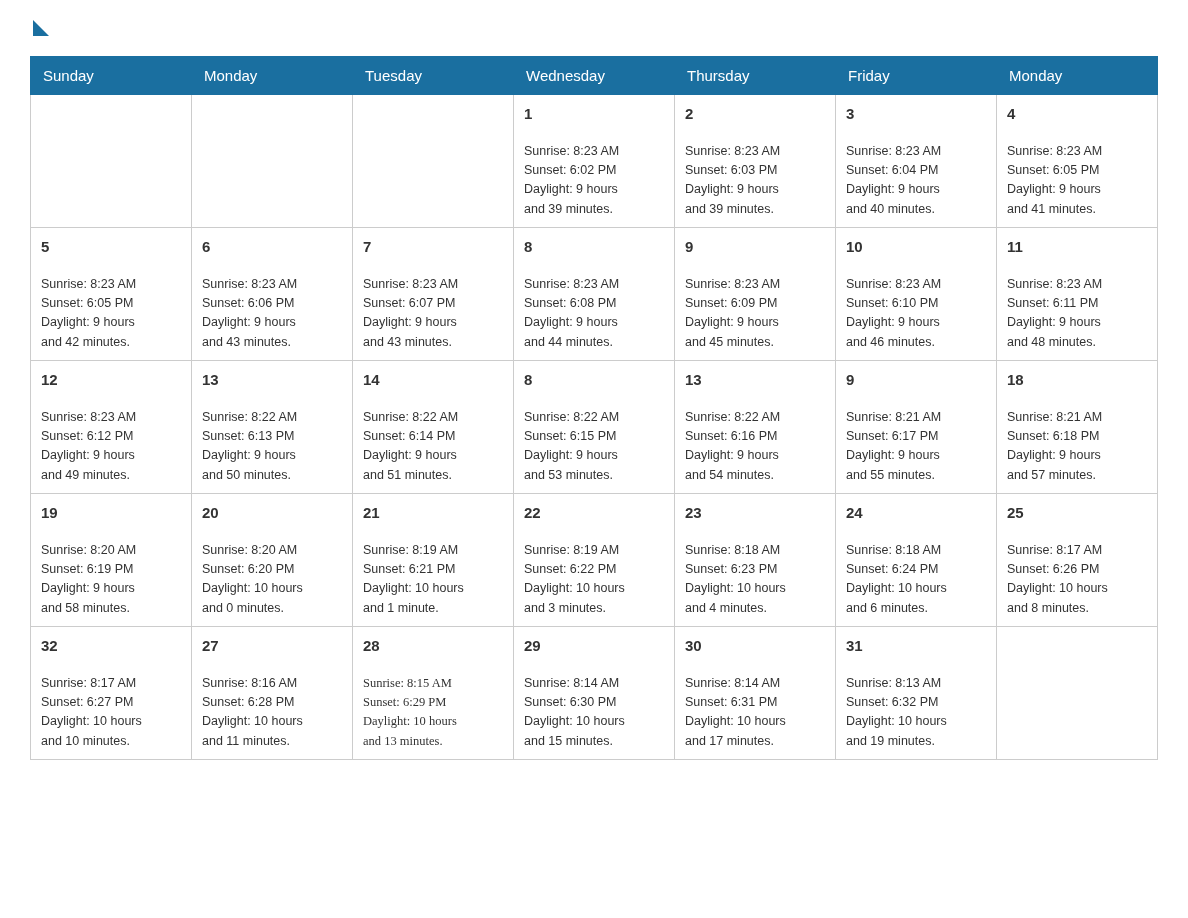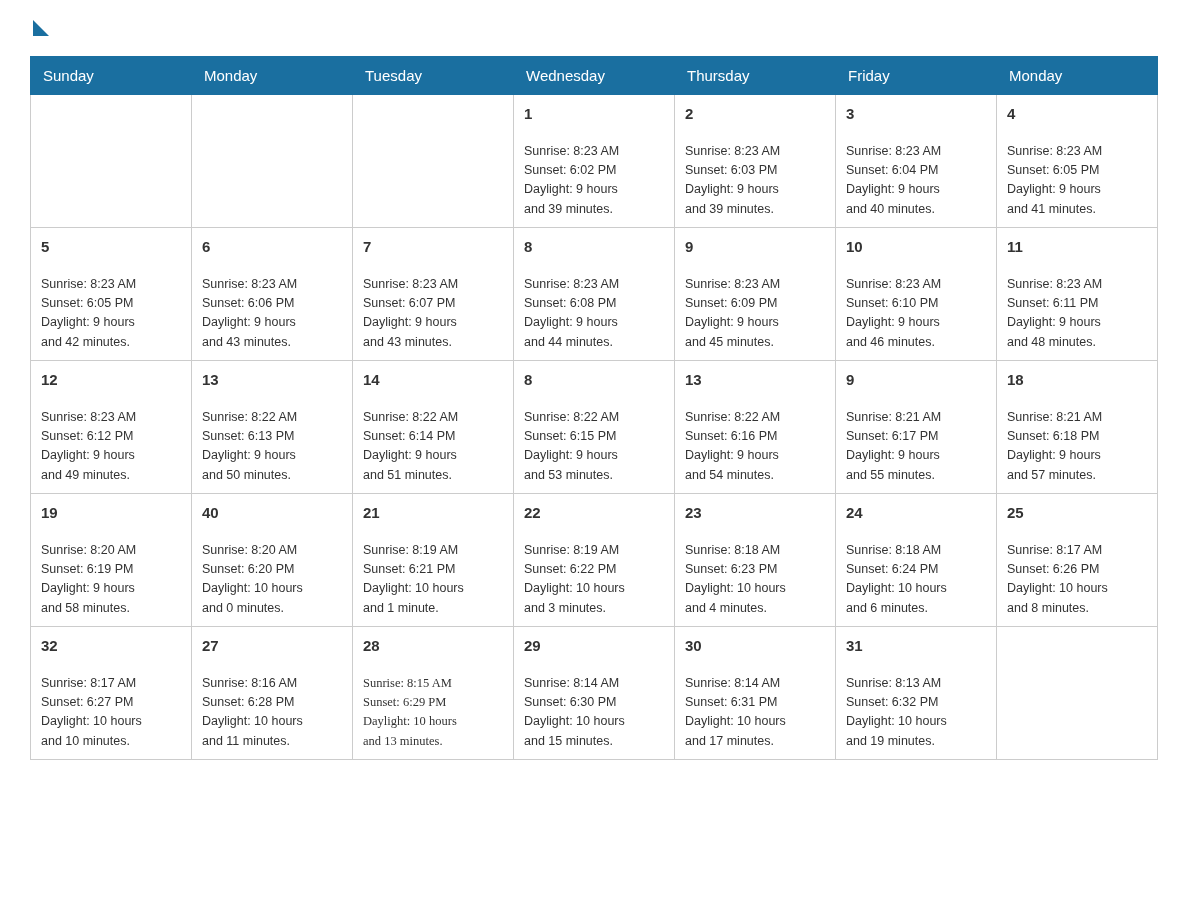--- a/index.html
+++ b/index.html
@@ -271,21 +271,21 @@
         </tr>
         <tr>
           <td>
             <span class="day-number">19</span>
             <div class="day-info" style="white-space: pre-line;">Sunrise: 8:20 AM
 Sunset: 6:19 PM
 Daylight: 9 hours
 and 58 minutes.</div>
           </td>
           <td>
-            <span class="day-number">40</span>
+            <span class="day-number">20</span>
             <div class="day-info" style="white-space: pre-line;">Sunrise: 8:20 AM
 Sunset: 6:20 PM
 Daylight: 10 hours
 and 0 minutes.</div>
           </td>
           <td>
             <span class="day-number">21</span>
             <div class="day-info" style="white-space: pre-line;">Sunrise: 8:19 AM
 Sunset: 6:21 PM
 Daylight: 10 hours

